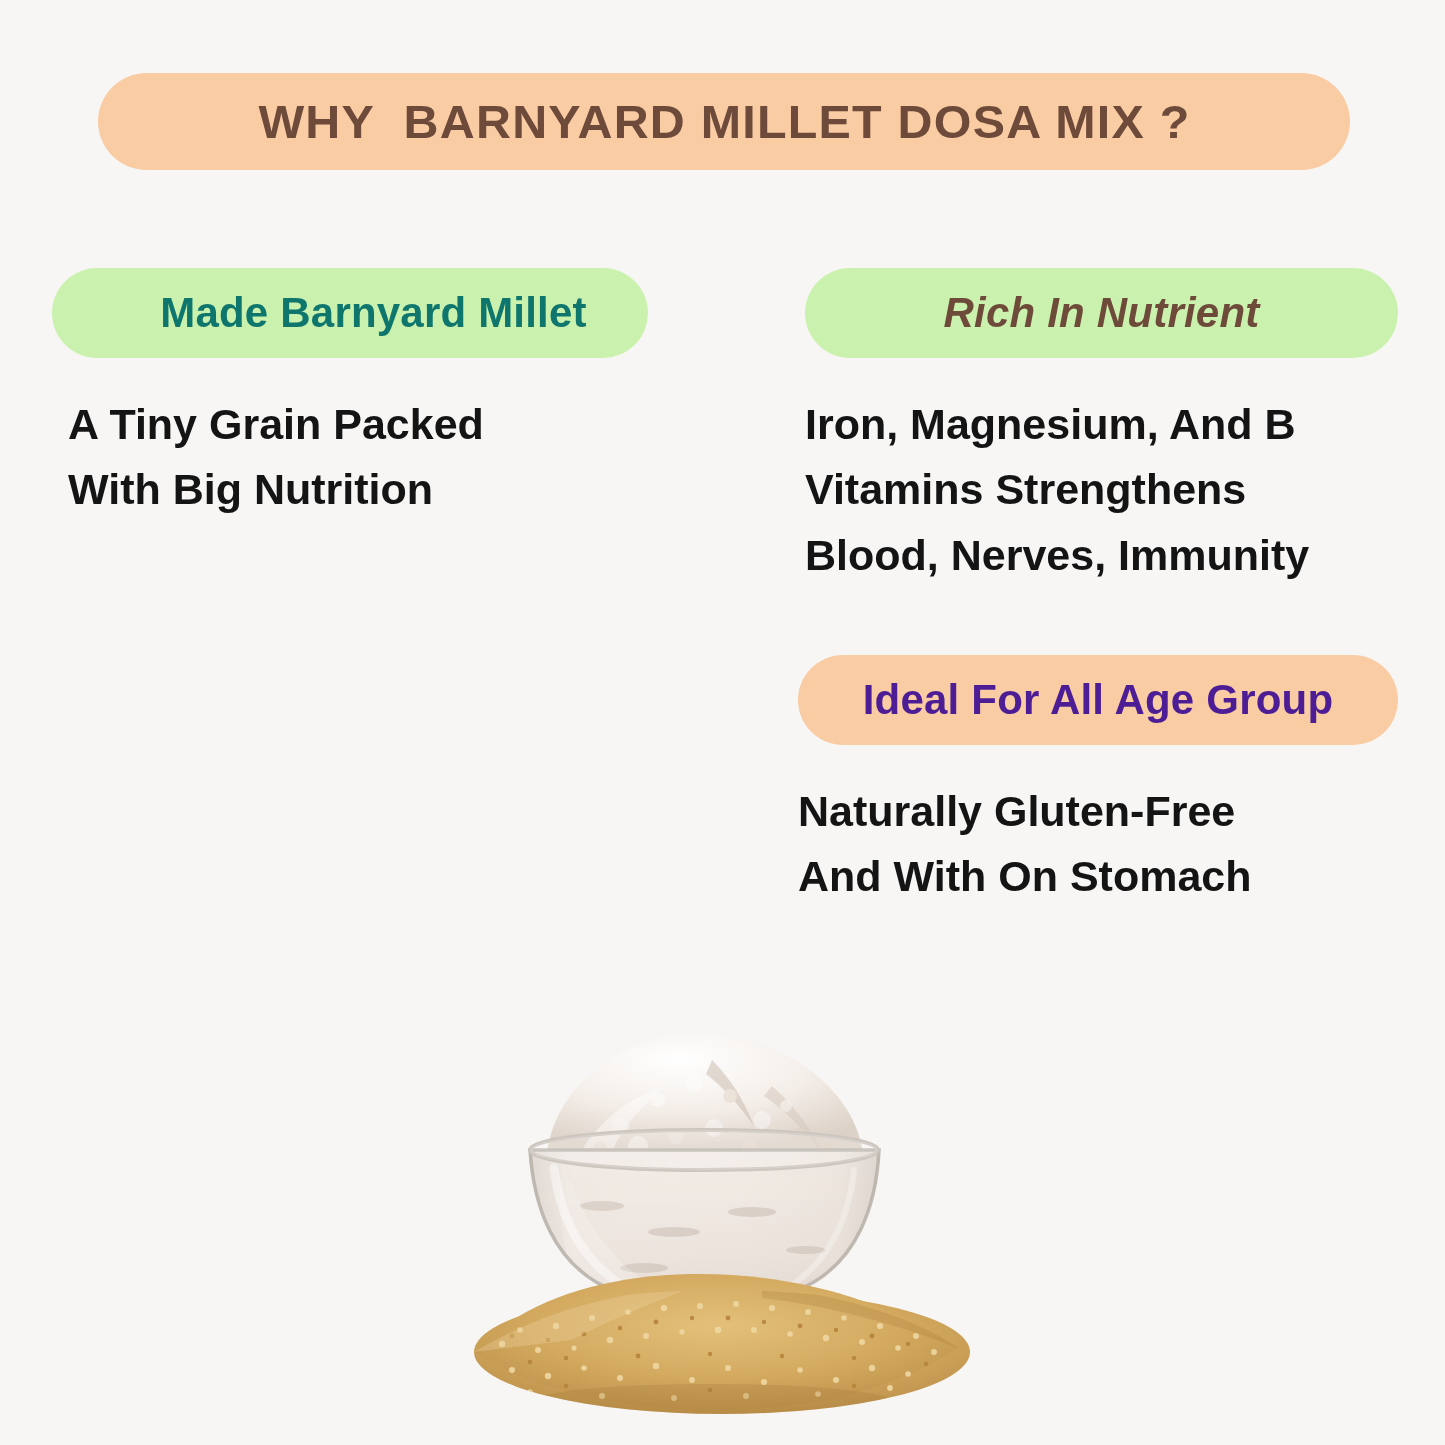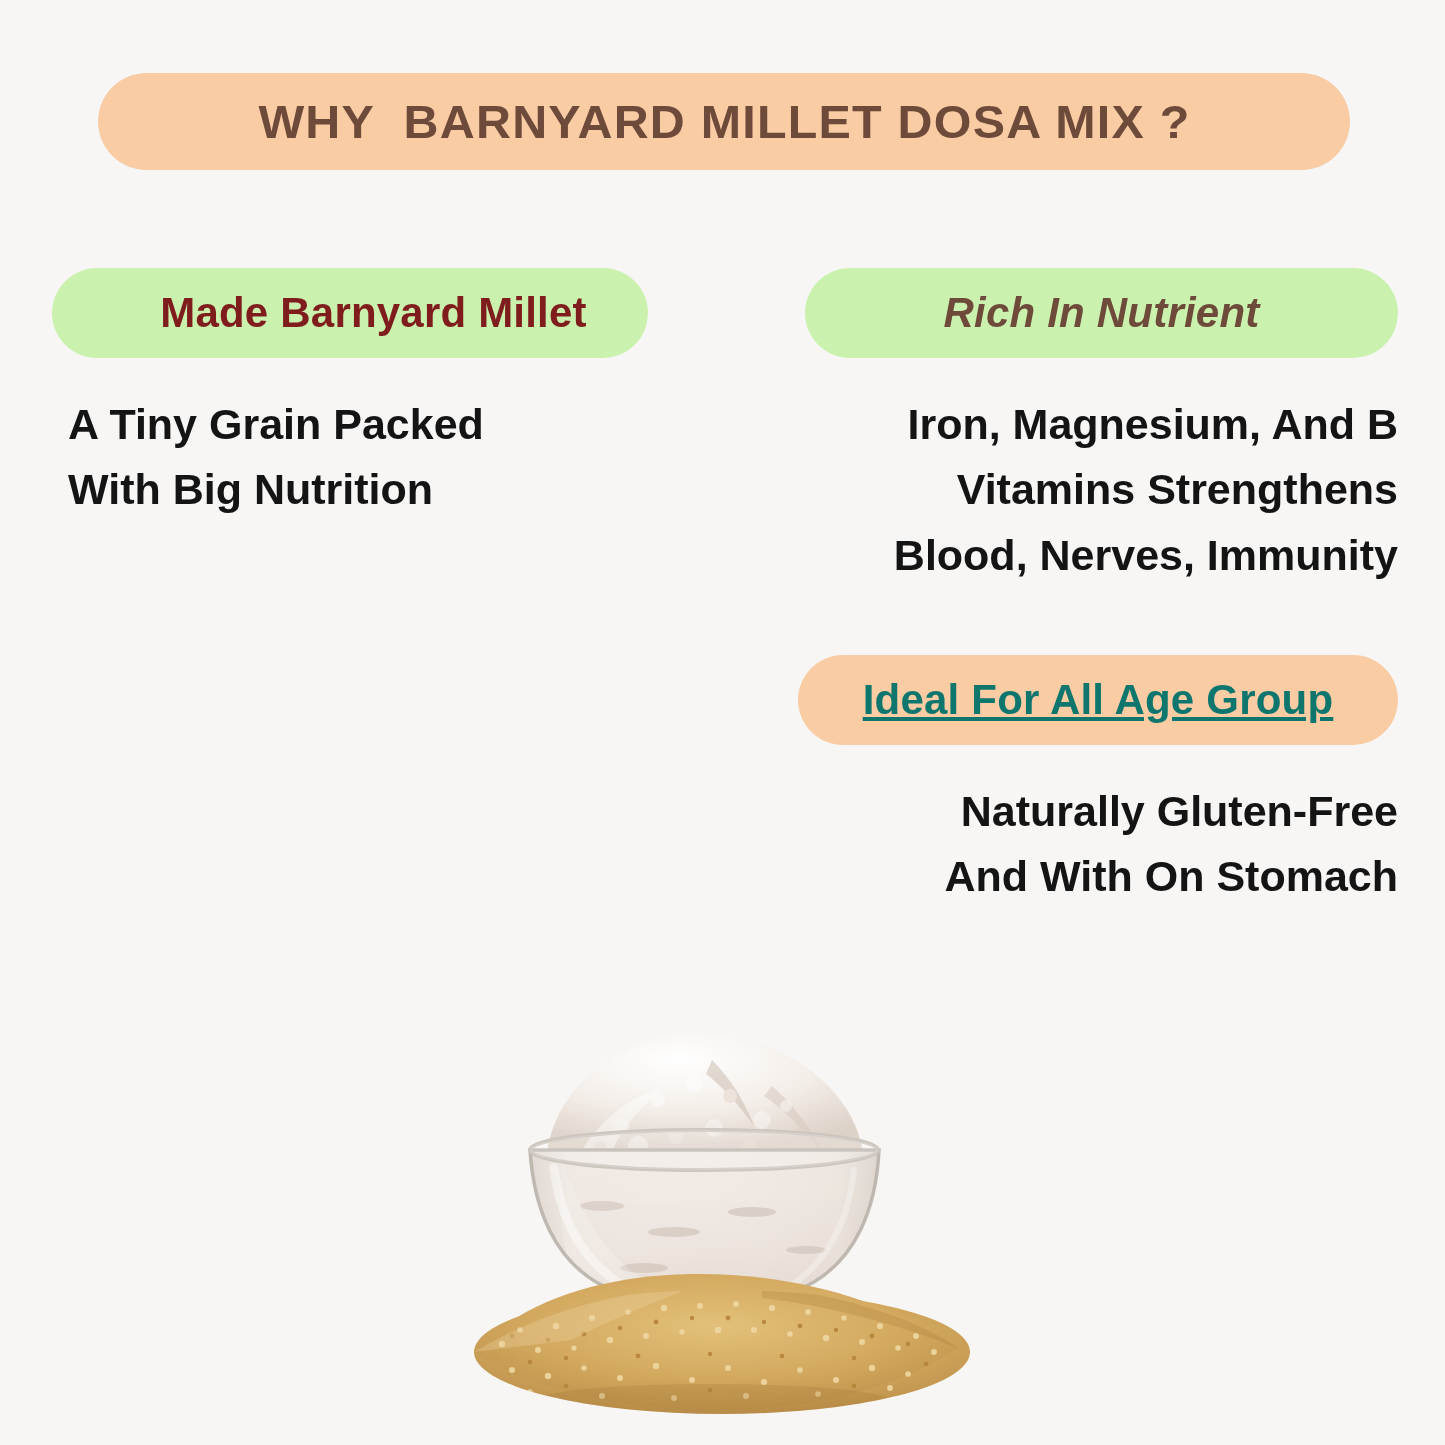--- a/index.html
+++ b/index.html
@@ -37,21 +37,21 @@
     font-weight:bold;font-size:42px;letter-spacing:.2px;white-space:nowrap;
   }
   .desc{
     font-size:43px;line-height:1.52;
     color:#141414;
     margin-top:34px;
     white-space:pre-line;
     font-weight:700;
   }
   .desc.left{text-align:left;padding-left:16px;}
-  .desc.center{text-align:right;}
+  .desc.center{text-align:left;}
 
   
   #feat-0{left:52px;top:268px;width:596px;}
   #feat-1{left:805px;top:268px;width:593px;}
   #feat-2{left:52px;top:655px;width:593px;}
   #feat-3{left:798px;top:655px;width:600px;}
 
   
   .photo{
     position:absolute;left:462px;top:1000px;width:520px;height:430px;
@@ -62,39 +62,39 @@
 <body style="background: rgb(247, 246, 245);">
 
 <div class="page">
 
   <div class="title-pill" id="title-pill" style="background: rgb(249, 204, 164);">
     <span class="title-text" style="color: rgb(110, 74, 58);">WHY  BARNYARD MILLET DOSA MIX ?</span>
   </div>
 
   <div class="feat" id="feat-0">
     <div class="pill" style="background: rgb(202, 242, 174);">
-      <span class="pill-text" style="color: #7f1d1d; margin-left: 47px;">Made Barnyard Millet</span>
+      <span class="pill-text" style="color: #0f766e; margin-left: 47px;">Made Barnyard Millet</span>
     </div>
     <div class="desc left" style="color: rgb(20, 20, 20);">A Tiny Grain Packed
 With Big Nutrition</div>
   </div>
 
   <div class="feat" id="feat-1">
     <div class="pill" style="background: rgb(202, 242, 174); font-style: italic;">
       <span class="pill-text" style="color: rgb(110, 74, 58);">Rich In Nutrient</span>
     </div>
     <div class="desc center" style="color: rgb(20, 20, 20);">Iron, Magnesium, And B
 Vitamins Strengthens
 Blood, Nerves, Immunity</div>
   </div>
 
 
   <div class="feat" id="feat-3">
     <div class="pill" style="background: rgb(249, 204, 164);">
-      <span class="pill-text" style="color: #0f766e; text-decoration: underline;">Ideal For All Age Group</span>
+      <span class="pill-text" style="color: #4c1d95;">Ideal For All Age Group</span>
     </div>
     <div class="desc center" style="color: rgb(20, 20, 20);">Naturally Gluten-Free
 And With On Stomach</div>
   </div>
 
   <div class="photo">
     <svg viewBox="0 0 520 430" xmlns="http://www.w3.org/2000/svg" aria-hidden="true">
       <defs>
         <radialGradient id="gFlourTop" cx="42%" cy="22%" r="78%">
           <stop offset="0%" stop-color="#ffffff"></stop>

